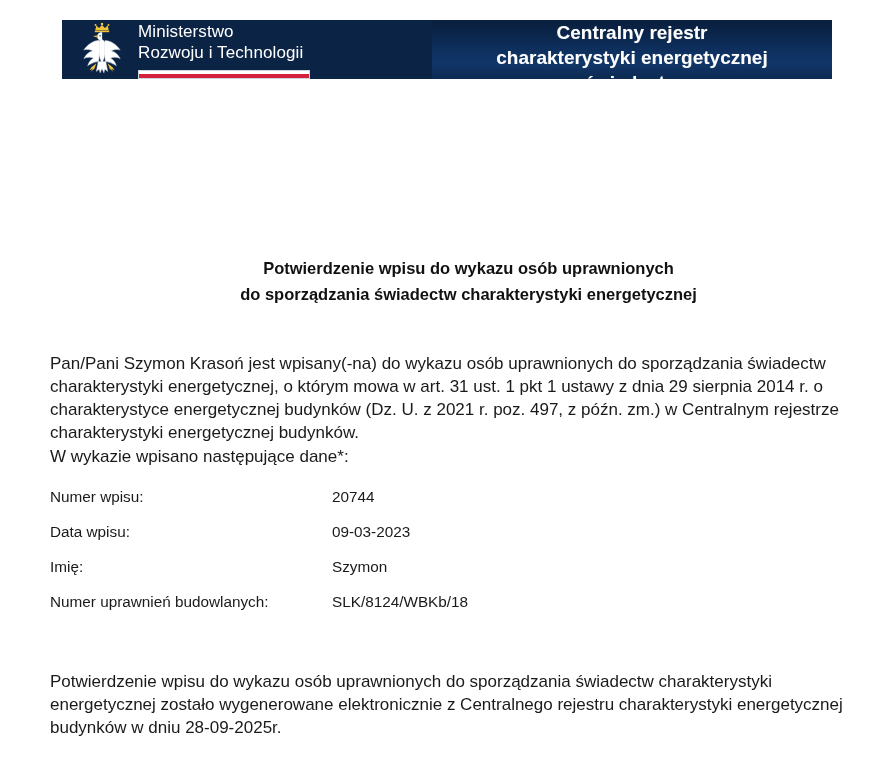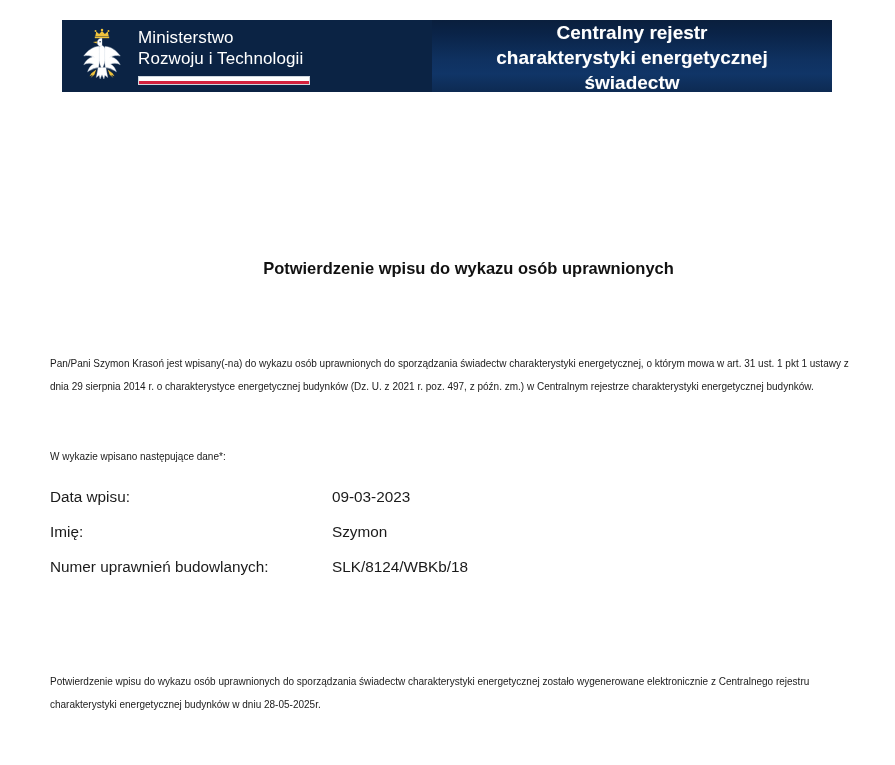--- a/index.html
+++ b/index.html
@@ -15,21 +15,21 @@
     position: relative;
     overflow: hidden;
   }
 
   
   .banner {
     position: absolute;
     left: 62px;
     top: 20px;
     width: 770px;
-    height: 72px;
+    height: 59px;
     background: linear-gradient(180deg, #0a1f3d 0%, #0a2347 18%, #0f3160 55%, #103567 75%, #0d2a52 100%);
     display: flex;
     align-items: stretch;
     overflow: hidden;
   }
   .banner-left {
     width: 370px;
     flex: 0 0 370px;
     display: flex;
     align-items: center;
@@ -96,21 +96,21 @@
     line-height: 26px;
     color: #111111;
     padding-left: 42px;
   }
 
   
   .para {
     position: absolute;
     left: 50px;
     width: 812px;
-    font-size: 10px;
+    font-size: 17px;
     line-height: 23px;
     color: #1a1a1a;
     text-align: left;
   }
   .para-intro { top: 352px; }
   .para-lead  { top: 445px; }
   .para-footer { top: 670px; }
 
   
   .data-table {
@@ -171,36 +171,41 @@
 
   <div class="banner-right">
     <div class="banner-title-line">Centralny rejestr</div>
     <div class="banner-title-line">charakterystyki energetycznej</div>
     <div class="banner-title-line">świadectw</div>
   </div>
 </div>
 
 <div class="doc-title">
   <div class="doc-title-line">Potwierdzenie wpisu do wykazu osób uprawnionych</div>
+  <div class="doc-title-line">do sporządzania świadectw charakterystyki energetycznej</div>
 </div>
 
 <div class="para para-intro">Pan/Pani Szymon Krasoń jest wpisany(-na) do wykazu osób uprawnionych do sporządzania świadectw charakterystyki energetycznej, o którym mowa w art. 31 ust. 1 pkt 1 ustawy z dnia 29 sierpnia 2014 r. o charakterystyce energetycznej budynków (Dz. U. z 2021 r. poz. 497, z późn. zm.) w Centralnym rejestrze charakterystyki energetycznej budynków.</div>
 
 <div class="para para-lead">W wykazie wpisano następujące dane*:</div>
 
 <table class="data-table">
   <tbody>
     <tr>
+      <td class="label">Numer wpisu:</td>
+      <td class="value">20744</td>
+    </tr>
+    <tr>
       <td class="label">Data wpisu:</td>
       <td class="value">09-03-2023</td>
     </tr>
     <tr>
       <td class="label">Imię:</td>
       <td class="value">Szymon</td>
     </tr>
     <tr>
       <td class="label">Numer uprawnień budowlanych:</td>
       <td class="value">SLK/8124/WBKb/18</td>
     </tr>
   </tbody>
 </table>
 
-<div class="para para-footer">Potwierdzenie wpisu do wykazu osób uprawnionych do sporządzania świadectw charakterystyki energetycznej zostało wygenerowane elektronicznie z Centralnego rejestru charakterystyki energetycznej budynków w dniu 28-05-2025r.</div>
+<div class="para para-footer">Potwierdzenie wpisu do wykazu osób uprawnionych do sporządzania świadectw charakterystyki energetycznej zostało wygenerowane elektronicznie z Centralnego rejestru charakterystyki energetycznej budynków w dniu 28-09-2025r.</div>
 
 </body></html>

